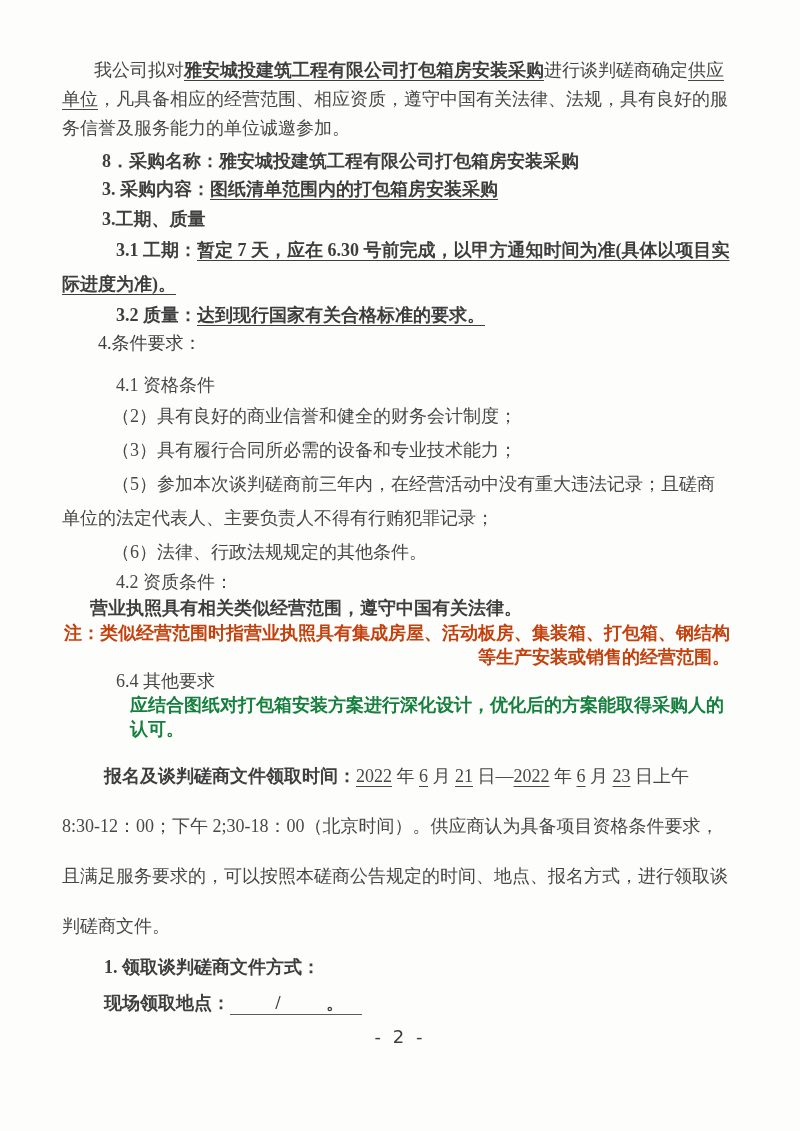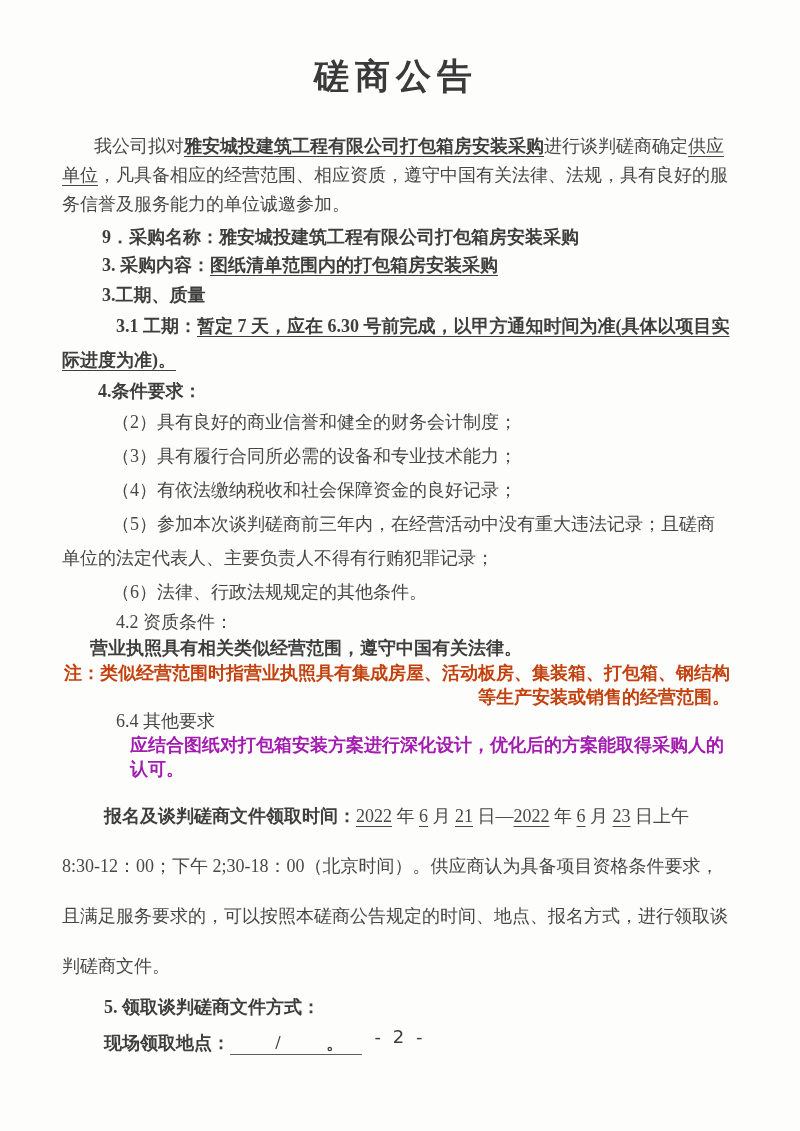--- a/index.html
+++ b/index.html
@@ -20,78 +20,78 @@
     margin:0 0 34px 0;
   }
   p{margin:0;font-size:18px;}
   .b{font-weight:bold;color:#3e3e3e;}
   .u{text-decoration:underline;text-underline-offset:4px;text-decoration-thickness:1px;}
   .intro{line-height:29px;text-indent:32px;margin-bottom:4px;}
   .item{margin-left:40px;line-height:28px;font-weight:bold;color:#3e3e3e;}
   .item3{margin-top:2px;}
   .p31{line-height:34px;text-indent:54px;font-weight:bold;color:#3e3e3e;}
   .p32{margin-left:54px;line-height:28px;font-weight:bold;color:#3e3e3e;}
-  .p4{margin-left:36px;line-height:28px;font-weight:bold;color:#3e3e3e;}
+  .p4{margin-left:36px;line-height:28px;font-weight:normal;color:#3e3e3e;}
   .p41{margin-left:54px;line-height:28px;margin-top:14px;}
   .cond{text-indent:50px;line-height:34px;}
   .p42{margin-left:54px;line-height:26px;}
   .license{margin-left:28px;line-height:26px;font-weight:bold;color:#3e3e3e;}
   .note{line-height:24px;font-weight:bold;color:#c2410c;text-align:right;}
   .p43{margin-left:54px;line-height:24px;}
-  .otherreq{margin-left:68px;line-height:24px;font-weight:bold;color:#a21caf;}
+  .otherreq{margin-left:68px;line-height:24px;font-weight:bold;color:#15803d;}
   .signup{text-indent:42px;line-height:50px;margin-top:10px;}
   .item5{margin-left:42px;line-height:28px;margin-top:2px;font-weight:bold;color:#3e3e3e;}
   .site{margin-left:42px;line-height:28px;margin-top:8px;font-weight:bold;color:#3e3e3e;}
   .blank{display:inline-block;width:96px;text-align:center;border-bottom:1px solid #5c5c5c;line-height:22px;}
   .period-u{display:inline-block;border-bottom:1px solid #5c5c5c;padding-right:18px;line-height:22px;}
   .footer{
     position:absolute;left:0;right:0;top:1026px;
     text-align:center;
     font-family:"DejaVu Sans","Liberation Sans",sans-serif;
     font-size:18px;color:#3f3f3f;letter-spacing:3px;
   }
 </style>
 </head>
 <body>
 
 <div class="page">
 
-  <h1 class="title">磋商公告</h1>
 
   <p class="intro"><span>我公司拟对</span><span class="b u">雅安城投建筑工程有限公司打包箱房安装采购</span><span>进行谈判磋商确定</span><span class="u">供应单位</span><span>，凡具备相应的经营范围、相应资质，遵守中国有关法律、法规，具有良好的服务信誉及服务能力的单位诚邀参加。</span></p>
 
-  <p class="item"><span>9．采购名称：</span><span>雅安城投建筑工程有限公司打包箱房安装采购</span></p>
+  <p class="item"><span>8．采购名称：</span><span>雅安城投建筑工程有限公司打包箱房安装采购</span></p>
 
   <p class="item"><span>3. 采购内容：</span><span class="u">图纸清单范围内的打包箱房安装采购</span></p>
 
   <p class="item item3"><span>3.工期、质量</span></p>
 
   <p class="p31"><span>3.1 工期：</span><span class="u">暂定 7 天，应在 6.30 号前完成，以甲方通知时间为准(具体以项目实际进度为准)。</span></p>
 
+  <p class="p32"><span>3.2 质量：</span><span class="u">达到现行国家有关合格标准的要求。</span></p>
 
   <p class="p4"><span>4.条件要求：</span></p>
 
+  <p class="p41"><span>4.1 资格条件</span></p>
 
   <p class="cond">（2）具有良好的商业信誉和健全的财务会计制度；</p>
   <p class="cond">（3）具有履行合同所必需的设备和专业技术能力；</p>
-  <p class="cond">（4）有依法缴纳税收和社会保障资金的良好记录；</p>
   <p class="cond">（5）参加本次谈判磋商前三年内，在经营活动中没有重大违法记录；且磋商单位的法定代表人、主要负责人不得有行贿犯罪记录；</p>
   <p class="cond">（6）法律、行政法规规定的其他条件。</p>
 
   <p class="p42"><span>4.2 资质条件：</span></p>
 
   <p class="license">营业执照具有相关类似经营范围，遵守中国有关法律。</p>
 
   <p class="note">注：类似经营范围时指营业执照具有集成房屋、活动板房、集装箱、打包箱、钢结构等生产安装或销售的经营范围。</p>
 
   <p class="p43"><span>6.4 其他要求</span></p>
 
   <p class="otherreq">应结合图纸对打包箱安装方案进行深化设计，优化后的方案能取得采购人的认可。</p>
 
   <p class="signup"><span class="b">报名及谈判磋商文件领取时间：</span><span class="u">2022</span><span> 年 </span><span class="u">6</span><span> 月 </span><span class="u">21</span><span> 日—</span><span class="u">2022</span><span> 年 </span><span class="u">6</span><span> 月 </span><span class="u">23</span><span> 日上午 8:30-12：00；下午 2;30-18：00（北京时间）。供应商认为具备项目资格条件要求，且满足服务要求的，可以按照本磋商公告规定的时间、地点、报名方式，进行领取谈判磋商文件。</span></p>
 
-  <p class="item5"><span>5. 领取谈判磋商文件方式：</span></p>
+  <p class="item5"><span>1. 领取谈判磋商文件方式：</span></p>
 
   <p class="site"><span>现场领取地点：</span><span class="blank">/</span><span class="period-u">。</span></p>
 
   <div class="footer">- 2 -</div>
 
 </div>
 
 </body></html>

